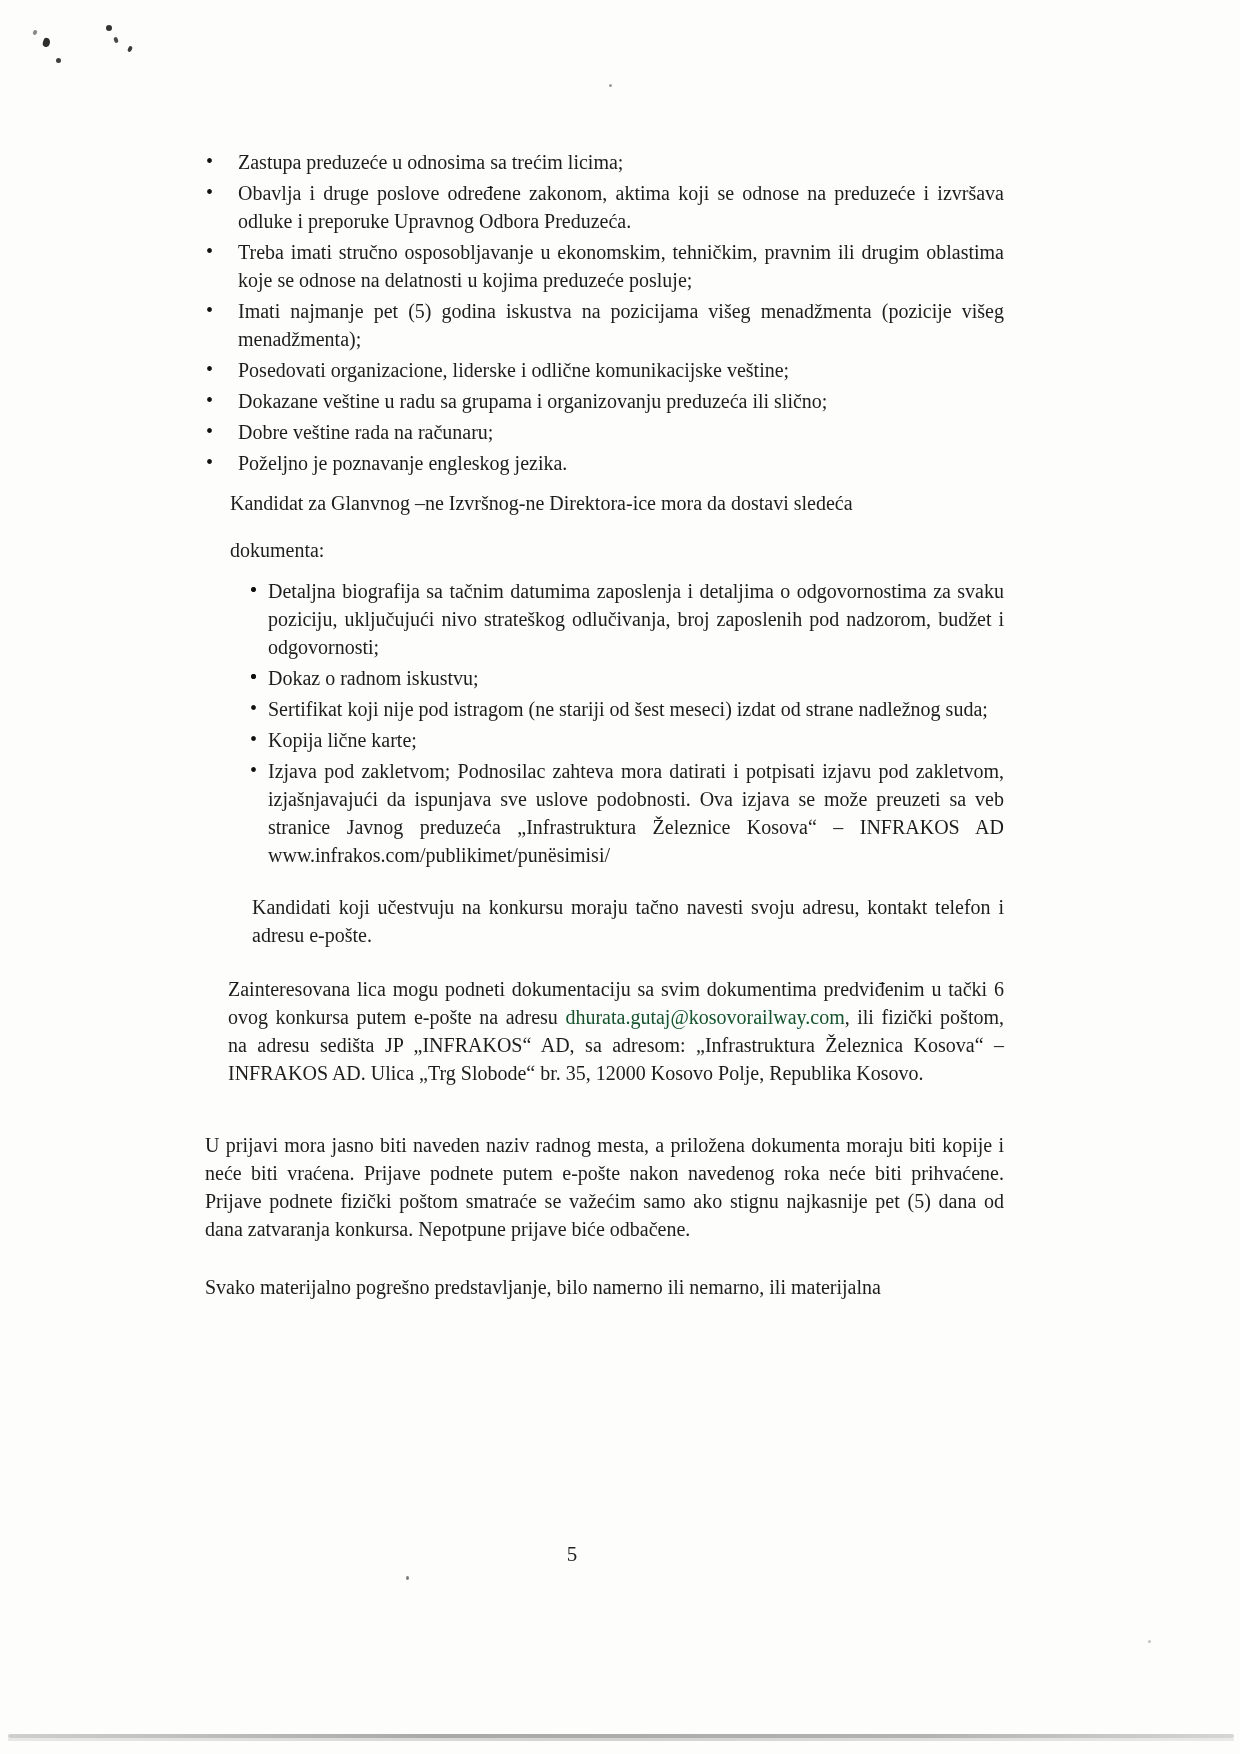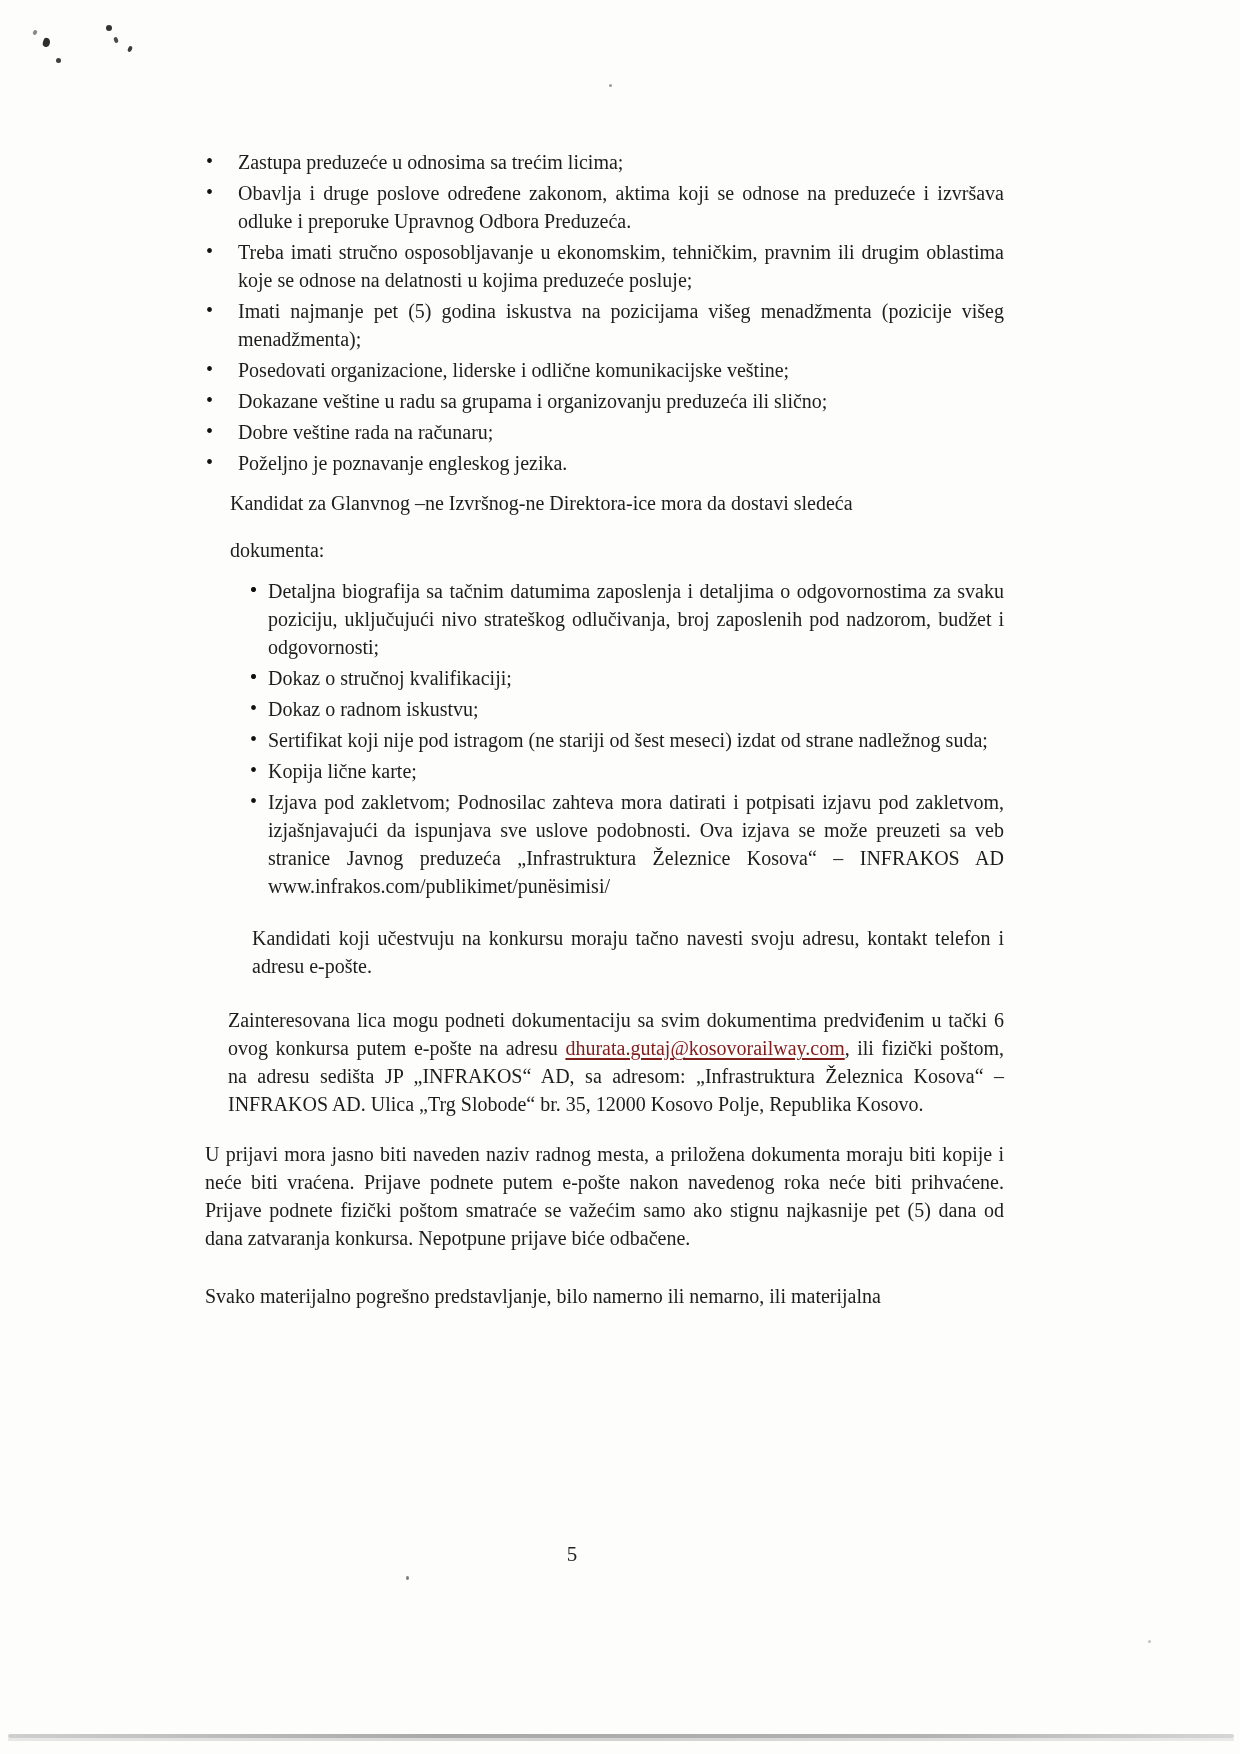--- a/index.html
+++ b/index.html
@@ -34,23 +34,23 @@
   .sec-head{margin:0;font-weight:bold;letter-spacing:0.2px;}
   .sec-head .sec-num{display:inline-block;}
   .sec5-head{margin-top:32px;margin-bottom:4px;}
   .sec5-head .sec-num{width:58px;}
   .sec6-head{margin-top:26px;margin-bottom:6px;}
   .sec6-head .sec-num{width:36px;}
   .intro{margin-left:58px;line-height:47px;margin-bottom:2px;font-family:Liberation Serif, serif;}
   .para{margin:0;text-align:justify;}
   .p-kandidati{margin-left:80px;margin-top:24px;}
   .p-zaint{margin-left:56px;margin-top:26px;}
-  .p-uprijavi{margin-left:33px;margin-top:22px;}
+  .p-uprijavi{margin-left:33px;margin-top:44px;}
   .p-svako{margin-left:33px;margin-top:30px;text-align:left;}
-  .email{text-decoration:underline;text-underline-offset:3px;color:#7f1d1d;}
+  .email{text-underline-offset:3px;color:#14532d;}
   .top-bullets{margin-bottom:0;}
   .page-number{
     position:absolute;left:172px;top:1542px;width:800px;
     text-align:center;font-size:21px;color:#222;
   }
   .bottom-line{
     position:absolute;left:8px;top:1734px;width:1226px;height:4px;
     background:linear-gradient(to right,#cfcfcf,#a9a9a9 35%,#b3b3b3 75%,#d6d6d6);
     border-radius:2px;
   }
@@ -137,21 +137,20 @@
       </li>
       <li>
         <span class="dot">•</span>
         <span class="txt">Detaljna biografija sa tačnim datumima zaposlenja i detaljima o odgovornostima za svaku poziciju, uključujući nivo strateškog odlučivanja, broj zaposlenih pod nadzorom, budžet i odgovornosti;</span>
       </li>
       <li>
         <span class="dot">•</span>
       </li>
       <li>
         <span class="dot">•</span>
-        <span class="txt">Dokaz o stručnoj kvalifikaciji;</span>
       </li>
       <li>
         <span class="dot">•</span>
         <span class="txt">Dokaz o radnom iskustvu;</span>
       </li>
       <li>
         <span class="dot">•</span>
         <span class="txt">Sertifikat koji nije pod istragom (ne stariji od šest meseci) izdat od strane nadležnog suda;</span>
       </li>
       <li>

